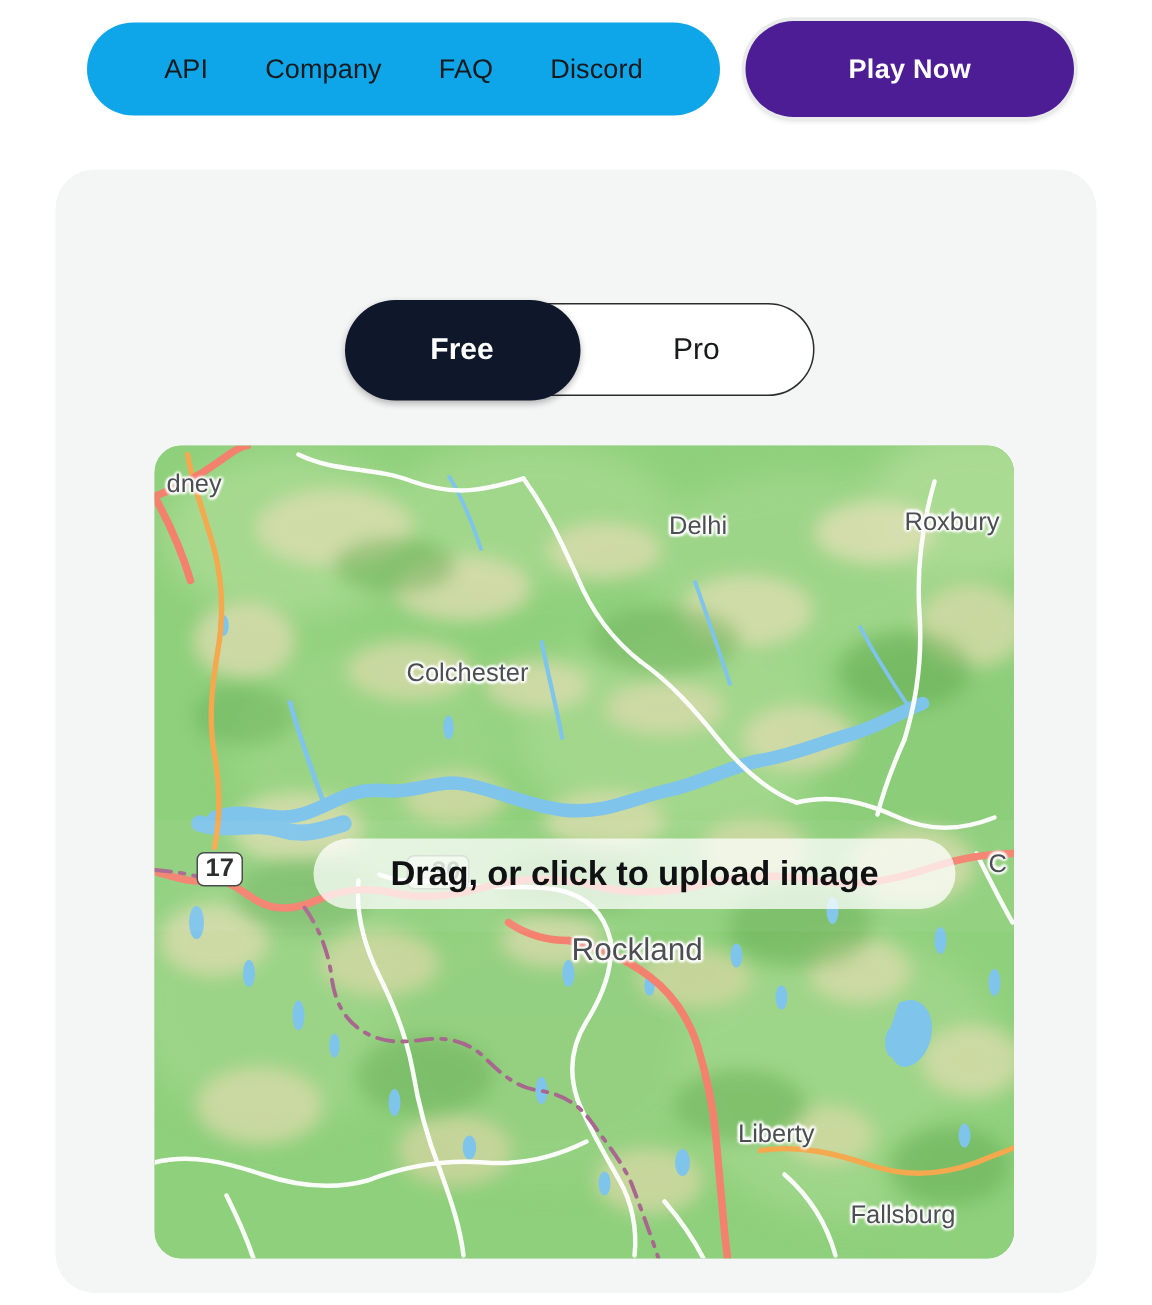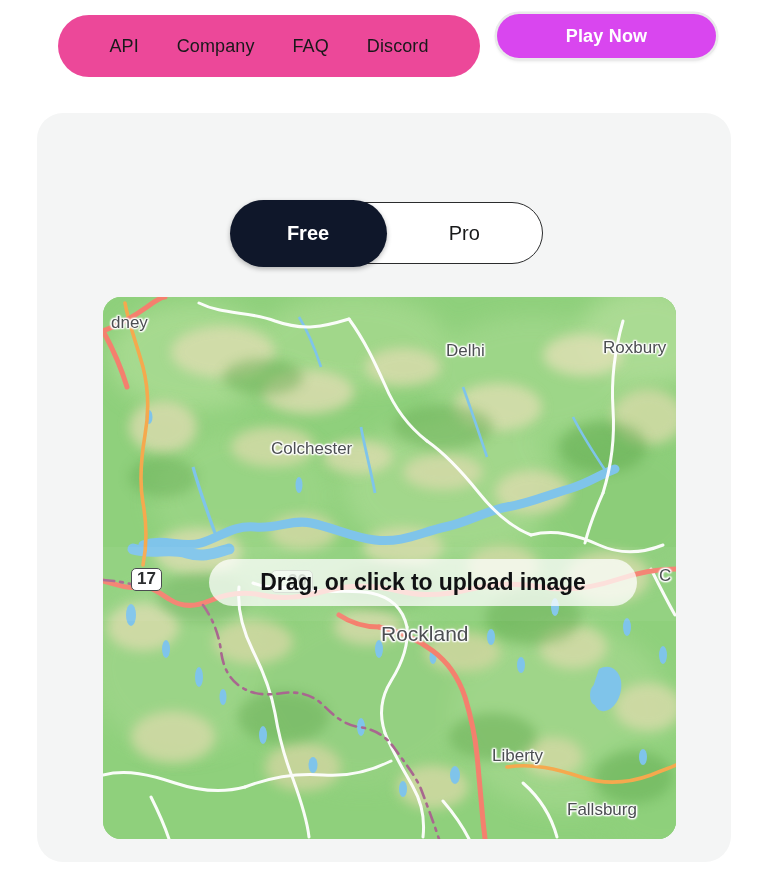--- a/index.html
+++ b/index.html
@@ -19,21 +19,21 @@
     width: 768px;
     height: 92px;
   }
 
   .nav-pill {
     position: absolute;
     left: 58px;
     top: 15px;
     width: 422px;
     height: 62px;
-    background: #ec4899;
+    background: #0ea5e9;
     border-radius: 31px;
     display: flex;
     align-items: center;
     justify-content: center;
     gap: 38px;
   }
 
   .nav-link {
     font-size: 18px;
     color: #18191a;
@@ -41,22 +41,22 @@
     text-decoration: none;
     white-space: nowrap;
     cursor: pointer;
   }
 
   .play-btn {
     position: absolute;
     left: 497px;
     top: 14px;
     width: 219px;
-    height: 44px;
-    background: #d946ef;
+    height: 64px;
+    background: #4c1d95;
     border: none;
     border-radius: 32px;
     color: #ffffff;
     font-family: "Liberation Sans", sans-serif;
     font-size: 18px;
     font-weight: bold;
     letter-spacing: 0.2px;
     cursor: pointer;
     box-shadow: 0 0 0 2.5px #e9eaea, 0 2px 4px rgba(0,0,0,0.18);
   }

